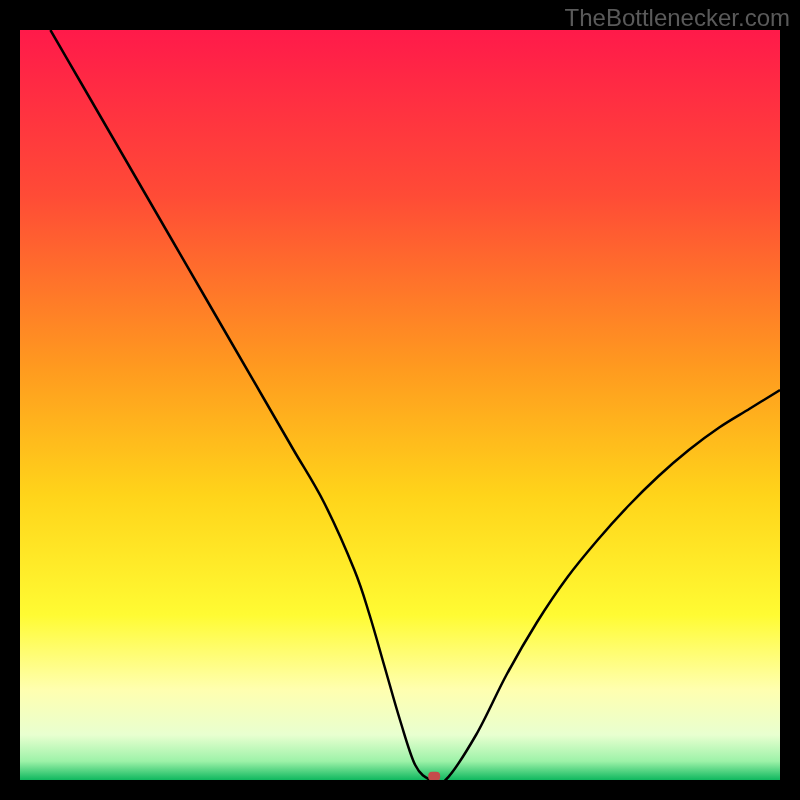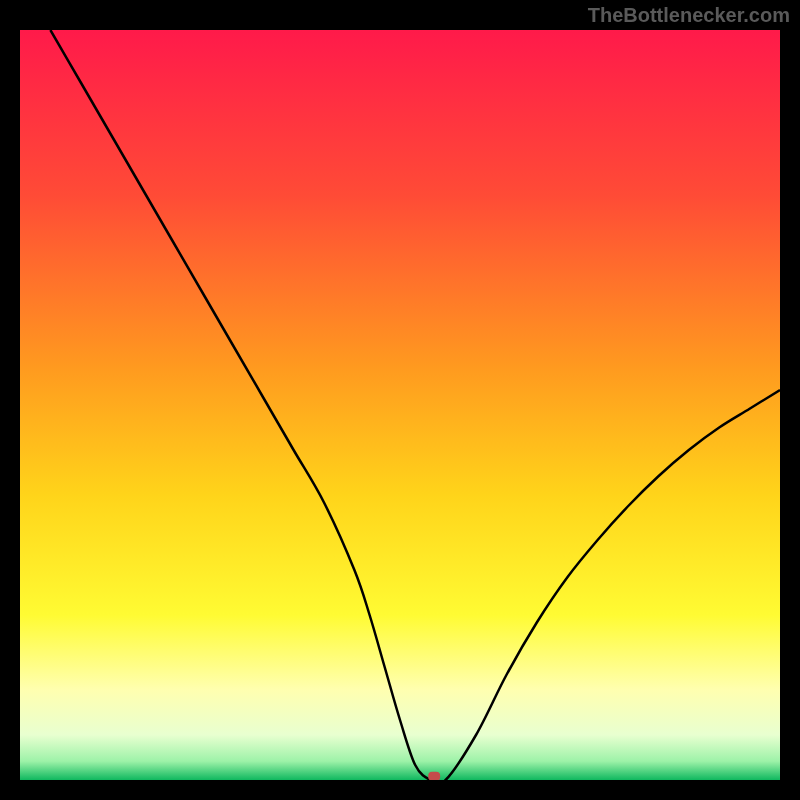--- a/index.html
+++ b/index.html
@@ -15,22 +15,22 @@
     position: relative;
     width: 800px;
     height: 800px;
     background: #000;
   }
   .watermark {
     position: absolute;
     top: 4px;
     right: 10px;
     color: #5a5a5a;
-    font-size: 20px;
-    font-weight: bold;
+    font-size: 24px;
+    font-weight: normal;
     z-index: 10;
   }
   .plot-area {
     position: absolute;
     left: 20px;
     top: 30px;
     width: 760px;
     height: 750px;
   }
   svg {

